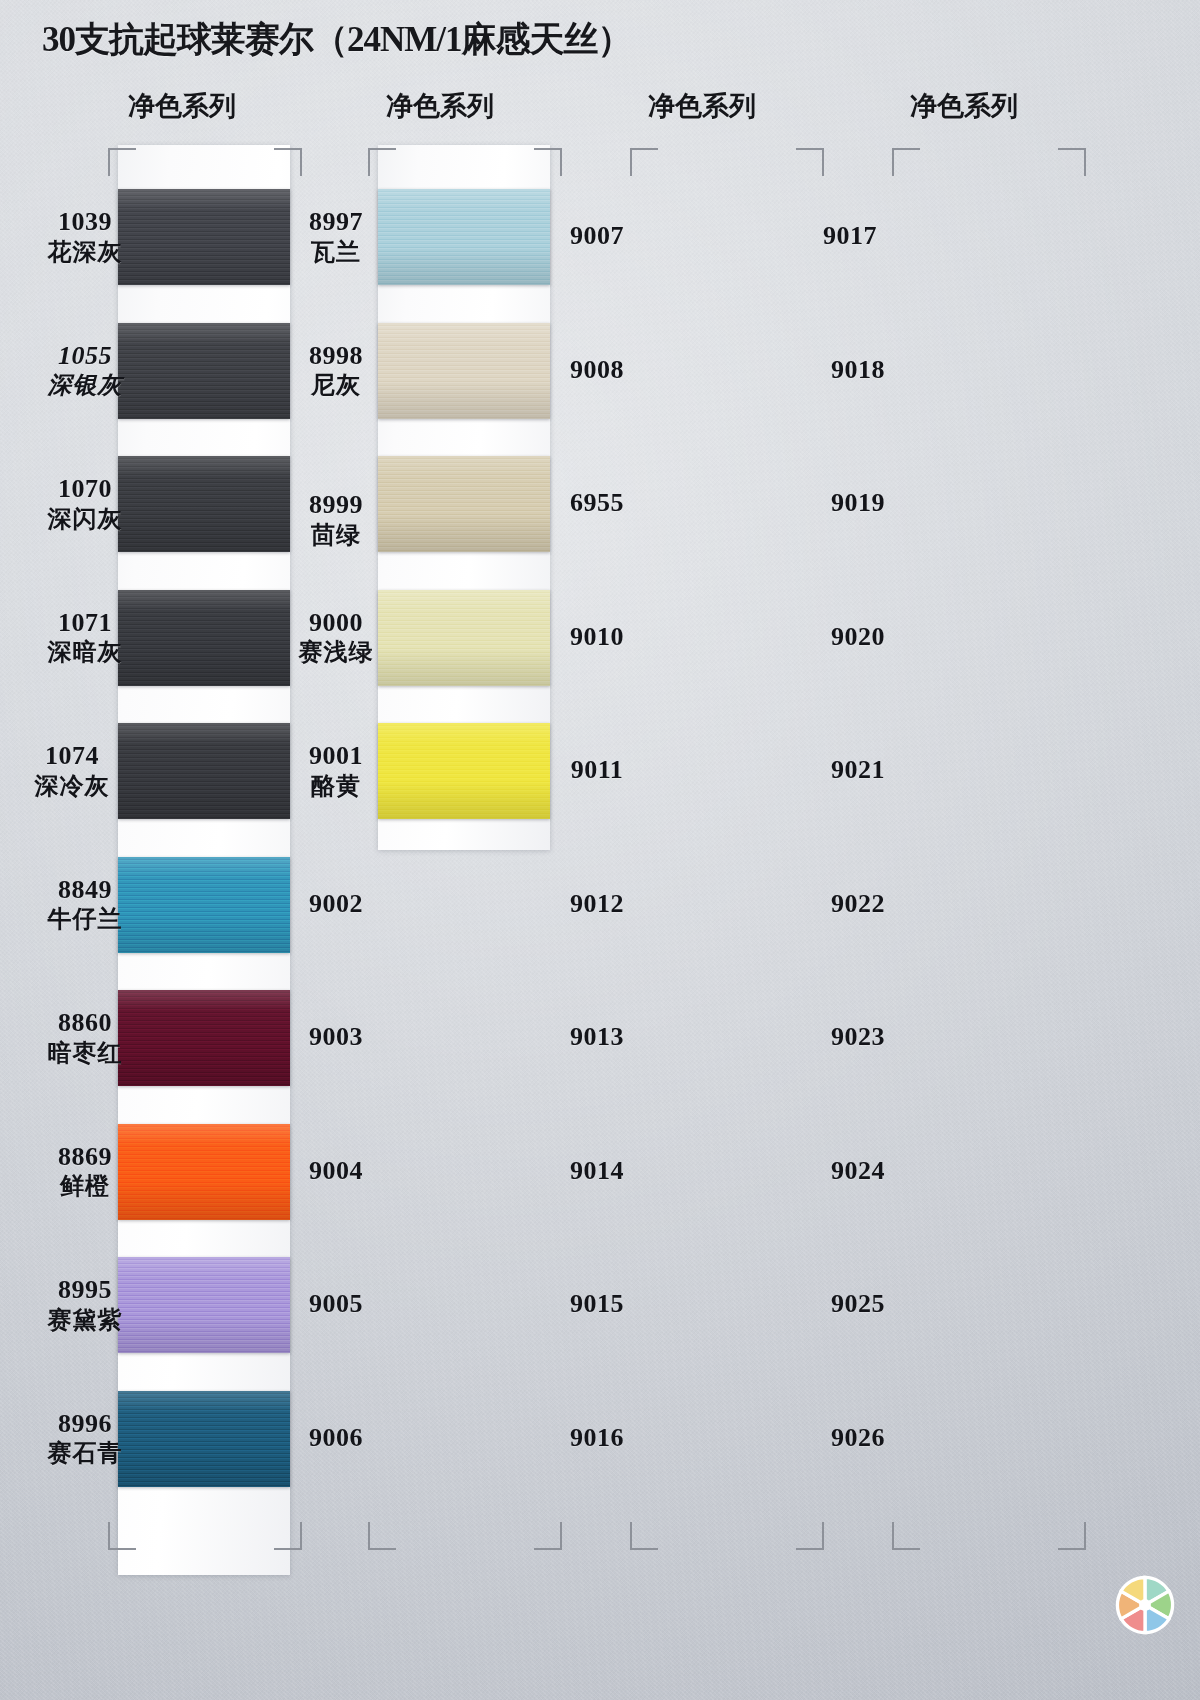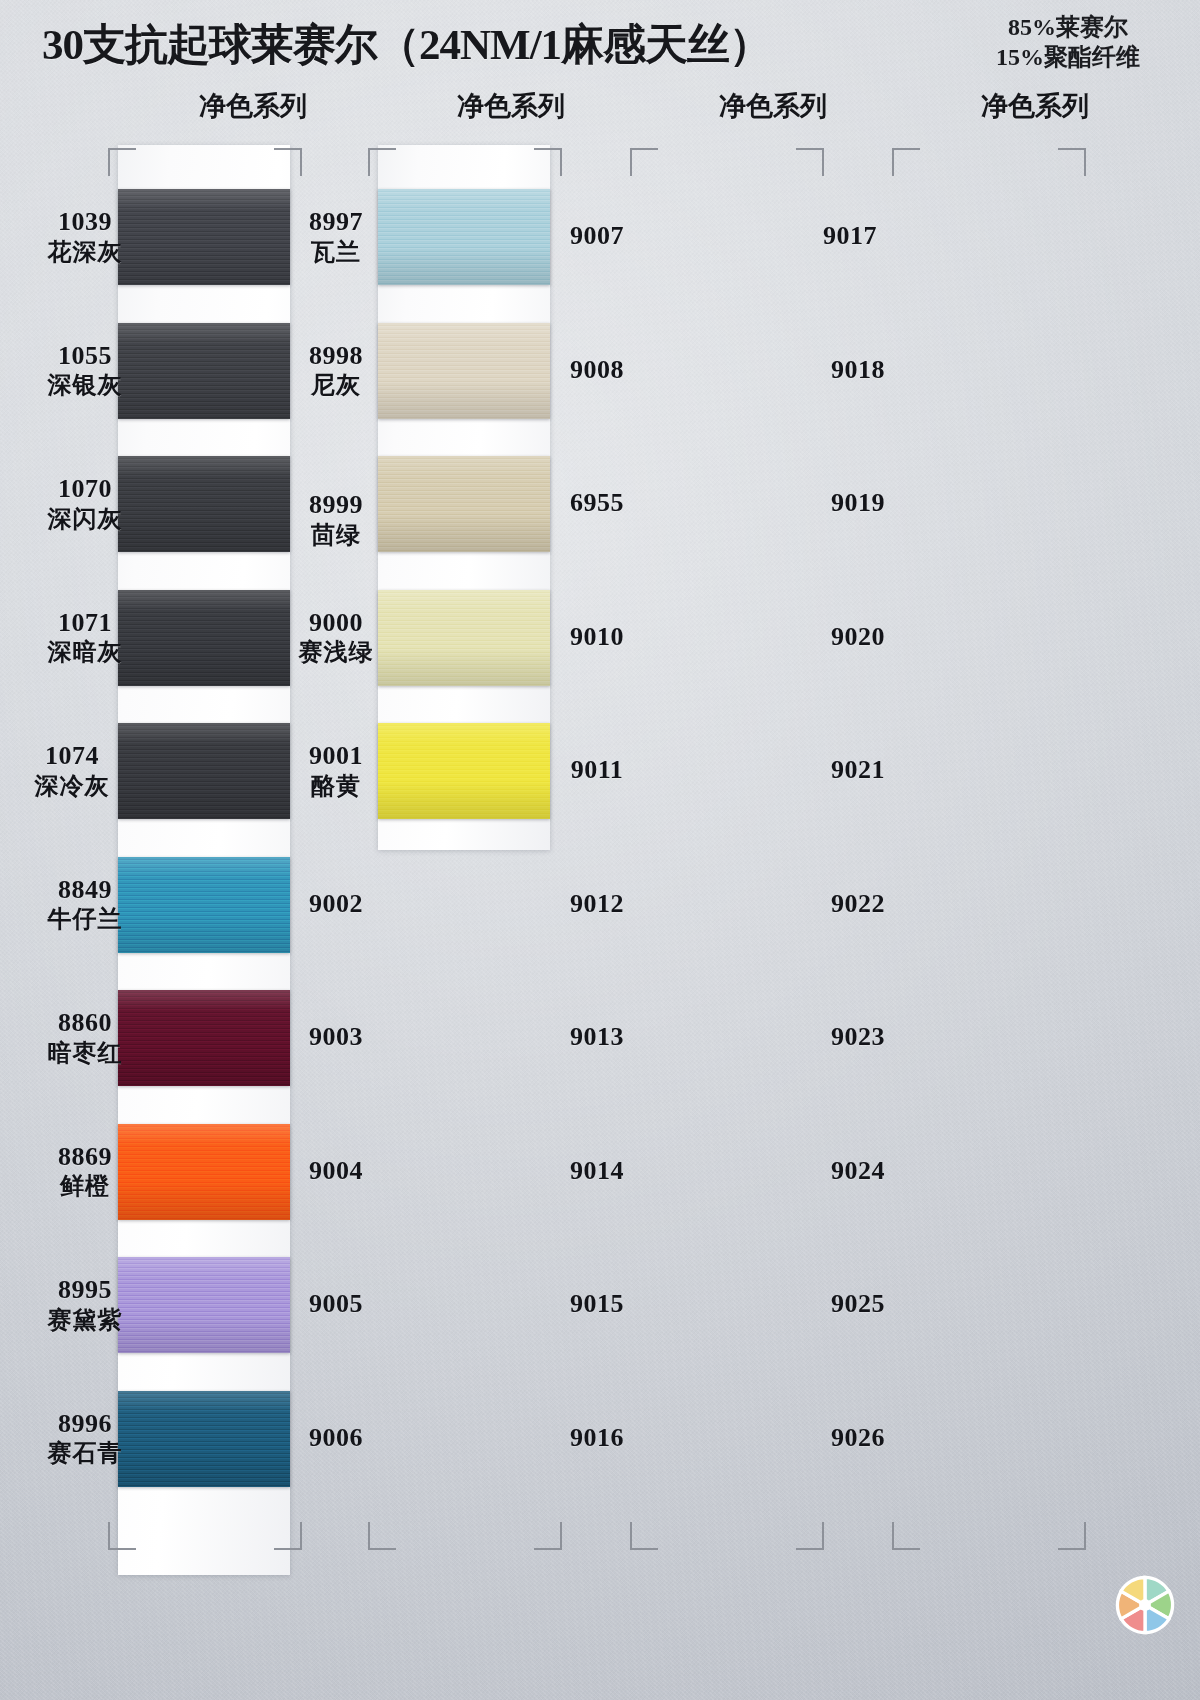--- a/index.html
+++ b/index.html
@@ -32,21 +32,21 @@
       repeating-linear-gradient(132deg, rgba(0,0,0,0.045) 0px, rgba(0,0,0,0.045) 1px, rgba(0,0,0,0.0) 1px, rgba(0,0,0,0.0) 3px);
     pointer-events: none;
   }
 
   
   #header-title {
     position: absolute;
     left: 42px;
     top: 16px;
     width: 800px;
-    font-size: 43px;
+    font-size: 35px;
     font-weight: bold;
     letter-spacing: -1px;
     color: #17181c;
     white-space: nowrap;
     text-shadow: 0 1px 0 rgba(255,255,255,0.35);
   }
   #composition {
     position: absolute;
     right: 22px;
     top: 12px;
@@ -56,21 +56,20 @@
     font-weight: bold;
     line-height: 1.25;
     color: #1b1c20;
   }
   .series-head {
     position: absolute;
     top: 88px;
     font-size: 27px;
     font-weight: bold;
     color: #15161a;
-    text-align: center;
     text-shadow: 0 1px 0 rgba(255,255,255,0.3);
   }
 
   
   .strip {
     position: absolute;
     background: linear-gradient(95deg, #f3f4f6 0%, #fbfbfc 18%, #ffffff 55%, #f0f1f4 100%);
     box-shadow: 0 1px 5px rgba(60,65,80,0.22);
   }
 
@@ -139,41 +138,37 @@
   }
 </style>
 </head>
 <body>
 
 <div id="card">
   <div id="grain"></div>
 
   <div id="header-title">30支抗起球莱赛尔（24NM/1麻感天丝）</div>
 
-  <div id="composition">
-    <div>85%莱赛尔</div>
-    <div>15%聚酯纤维</div>
-  </div>
 
   <div class="series-head" style="left:128px;  width:250px;">净色系列</div>
   <div class="series-head" style="left:386px;  width:250px;">净色系列</div>
   <div class="series-head" style="left:648px;  width:250px;">净色系列</div>
   <div class="series-head" style="left:910px;  width:250px;">净色系列</div>
 
   <div class="strip" id="strip-col-1" style="left: 118px; top: 145px; width: 172px; height: 1430px;"></div>
   <div class="strip" id="strip-col-2" style="left: 378px; top: 145px; width: 172px; height: 705px;"></div>
 
   <div id="swatch-layer">
       <div class="swatch" style="left: 118px; top: 189px; width: 172px; height: 96px; background: rgb(62, 64, 70);"></div>
       <div class="code-label" style="left: 15px; width: 140px; top: 207px;">
         <div class="code-num">1039</div>
         <div class="code-name">花深灰</div>
       </div>
       <div class="swatch" style="left: 118px; top: 322.5px; width: 172px; height: 96px; background: rgb(59, 61, 66);"></div>
-      <div class="code-label" style="left: 15px; width: 140px; top: 340.5px;">
+      <div class="code-label" style="left: 15px; width: 140px; top: 340.5px; font-style: italic;">
         <div class="code-num">1055</div>
         <div class="code-name">深银灰</div>
       </div>
       <div class="swatch" style="left: 118px; top: 456px; width: 172px; height: 96px; background: rgb(55, 57, 62);"></div>
       <div class="code-label" style="left: 15px; width: 140px; top: 474px;">
         <div class="code-num">1070</div>
         <div class="code-name">深闪灰</div>
       </div>
       <div class="swatch" style="left: 118px; top: 589.5px; width: 172px; height: 96px; background: rgb(53, 55, 60);"></div>
       <div class="code-label" style="left: 15px; width: 140px; top: 607.5px;">

